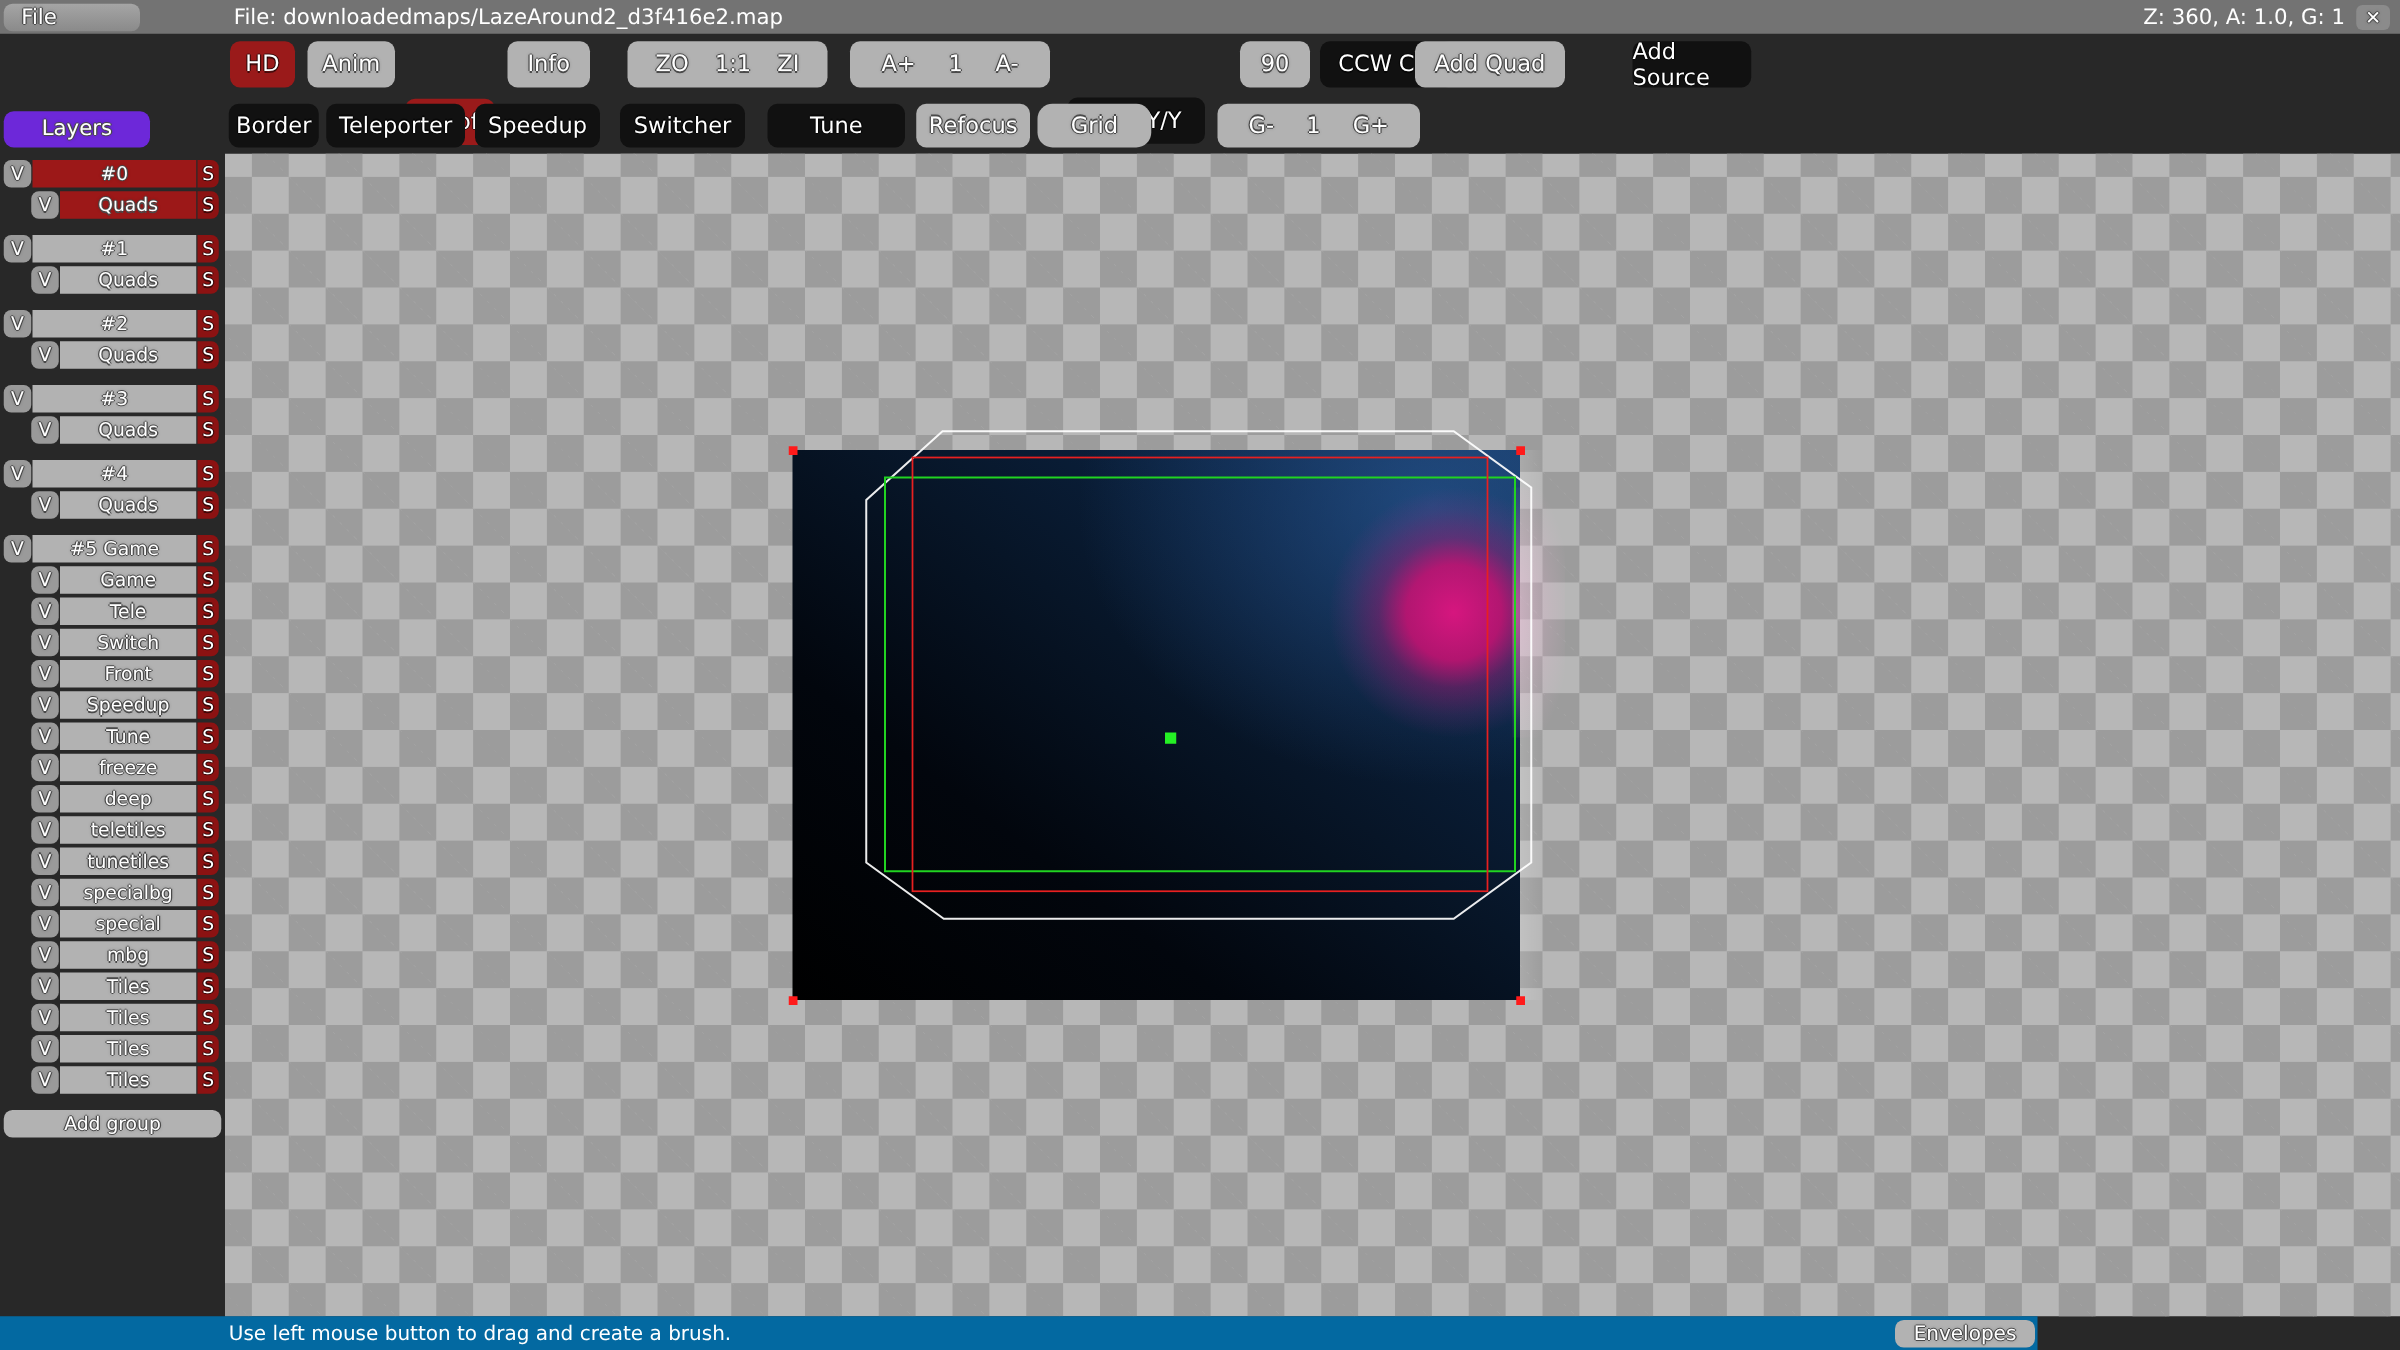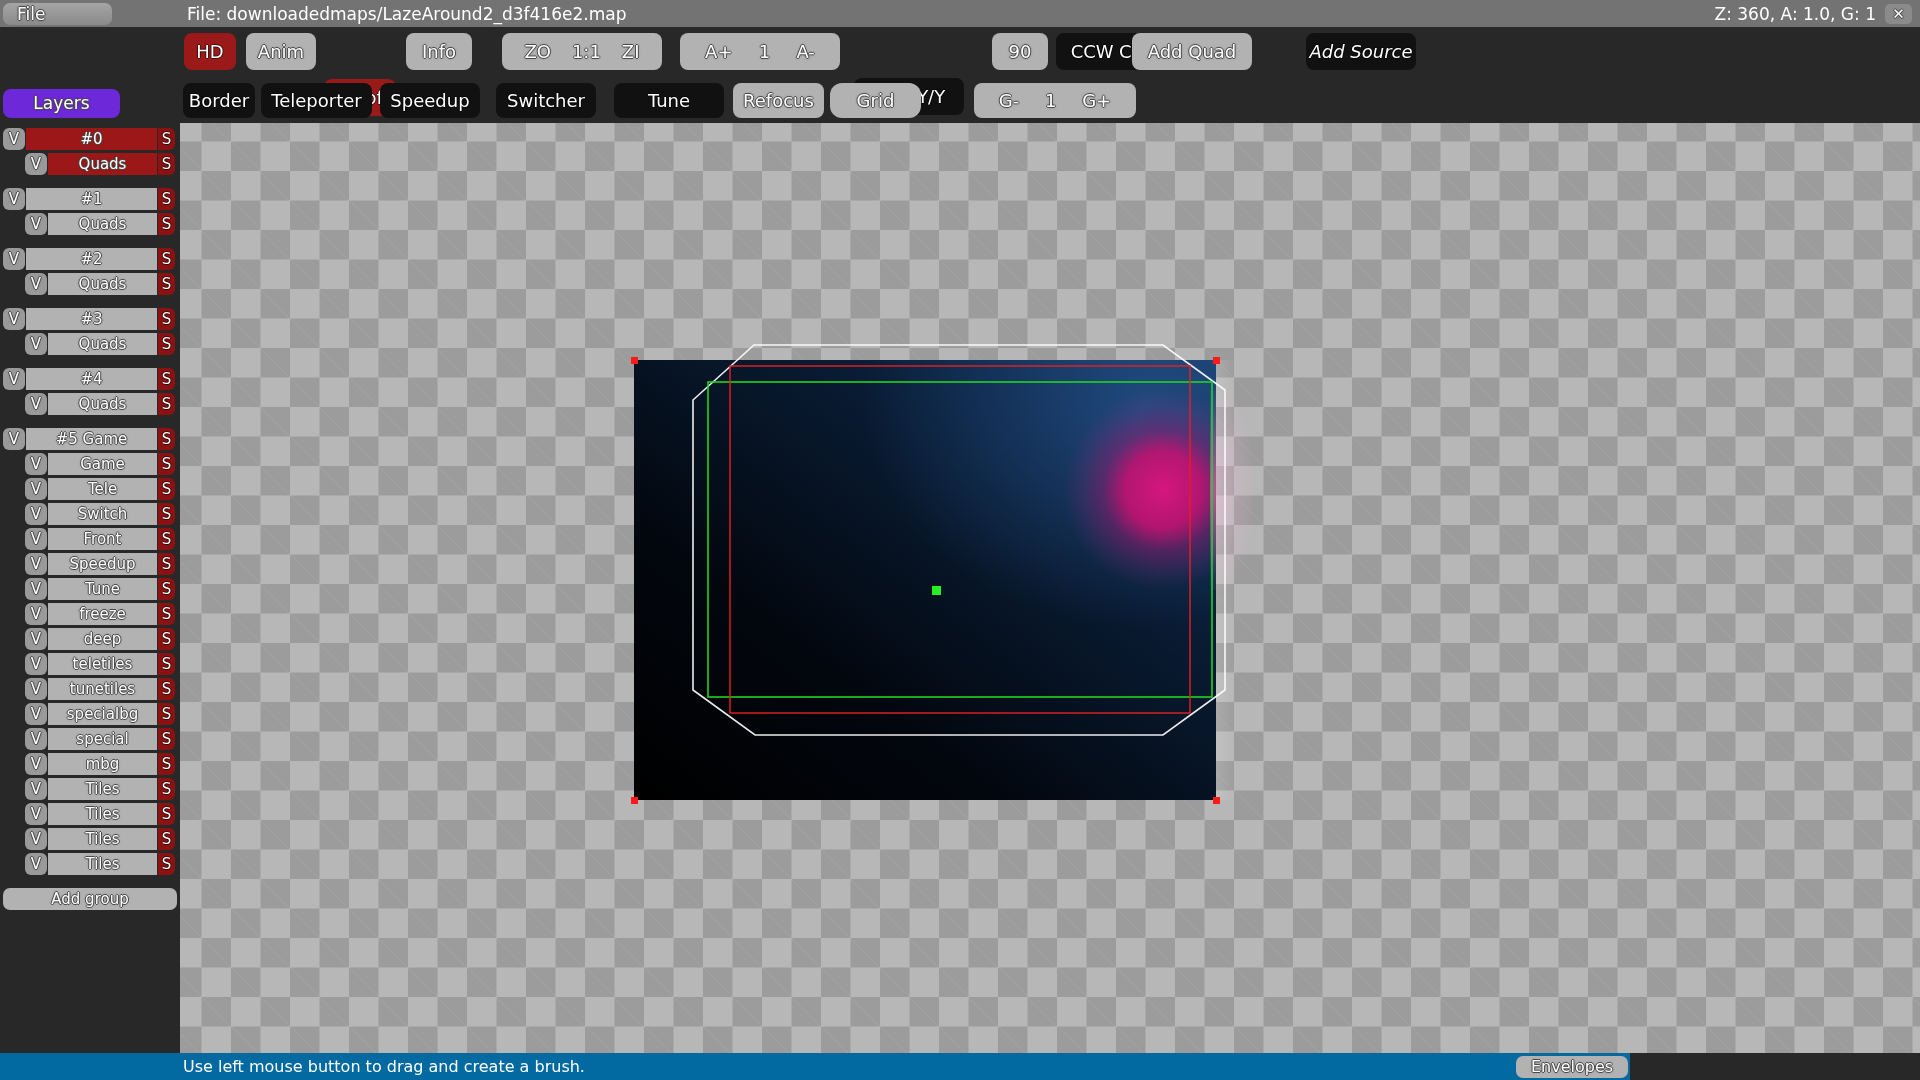--- a/index.html
+++ b/index.html
@@ -98,21 +98,21 @@
     <div class="grp dark" style="left:854px;width:110px;margin-top:45px;">
       <span class="outd">X/X</span>
       <span class="outd">Y/Y</span>
     </div>
     <div class="tbtn lite outl" style="left:992px;width:56px;">90</div>
     <div class="grp dark" style="left:1056px;width:108px;">
       <span class="outd">CCW</span>
       <span class="outd">CW</span>
     </div>
     <div class="tbtn lite outl" style="left:1132px;width:120px;">Add Quad</div>
-    <div class="tbtn dark outd" style="left:1306px;width:110px;font-style:italic;">Add Source</div>
+    <div class="tbtn dark outd" style="left:1306px;width:95px;">Add Source</div>
   </div>
 
   <div class="row2">
     <div class="tbtn dark outd" style="left:183px;width:72px;">Border</div>
     <div class="tbtn dark outd" style="left:261px;width:111px;">Teleporter</div>
     <div class="tbtn dark outd" style="left:380px;width:100px;">Speedup</div>
     <div class="tbtn dark outd" style="left:496px;width:100px;">Switcher</div>
     <div class="tbtn dark outd" style="left:614px;width:110px;">Tune</div>
     <div class="tbtn lite outl" style="left:733px;width:91px;">Refocus</div>
     <div class="tbtn lite outl" style="left:830px;width:91px;border-radius:12px;">Grid</div>

